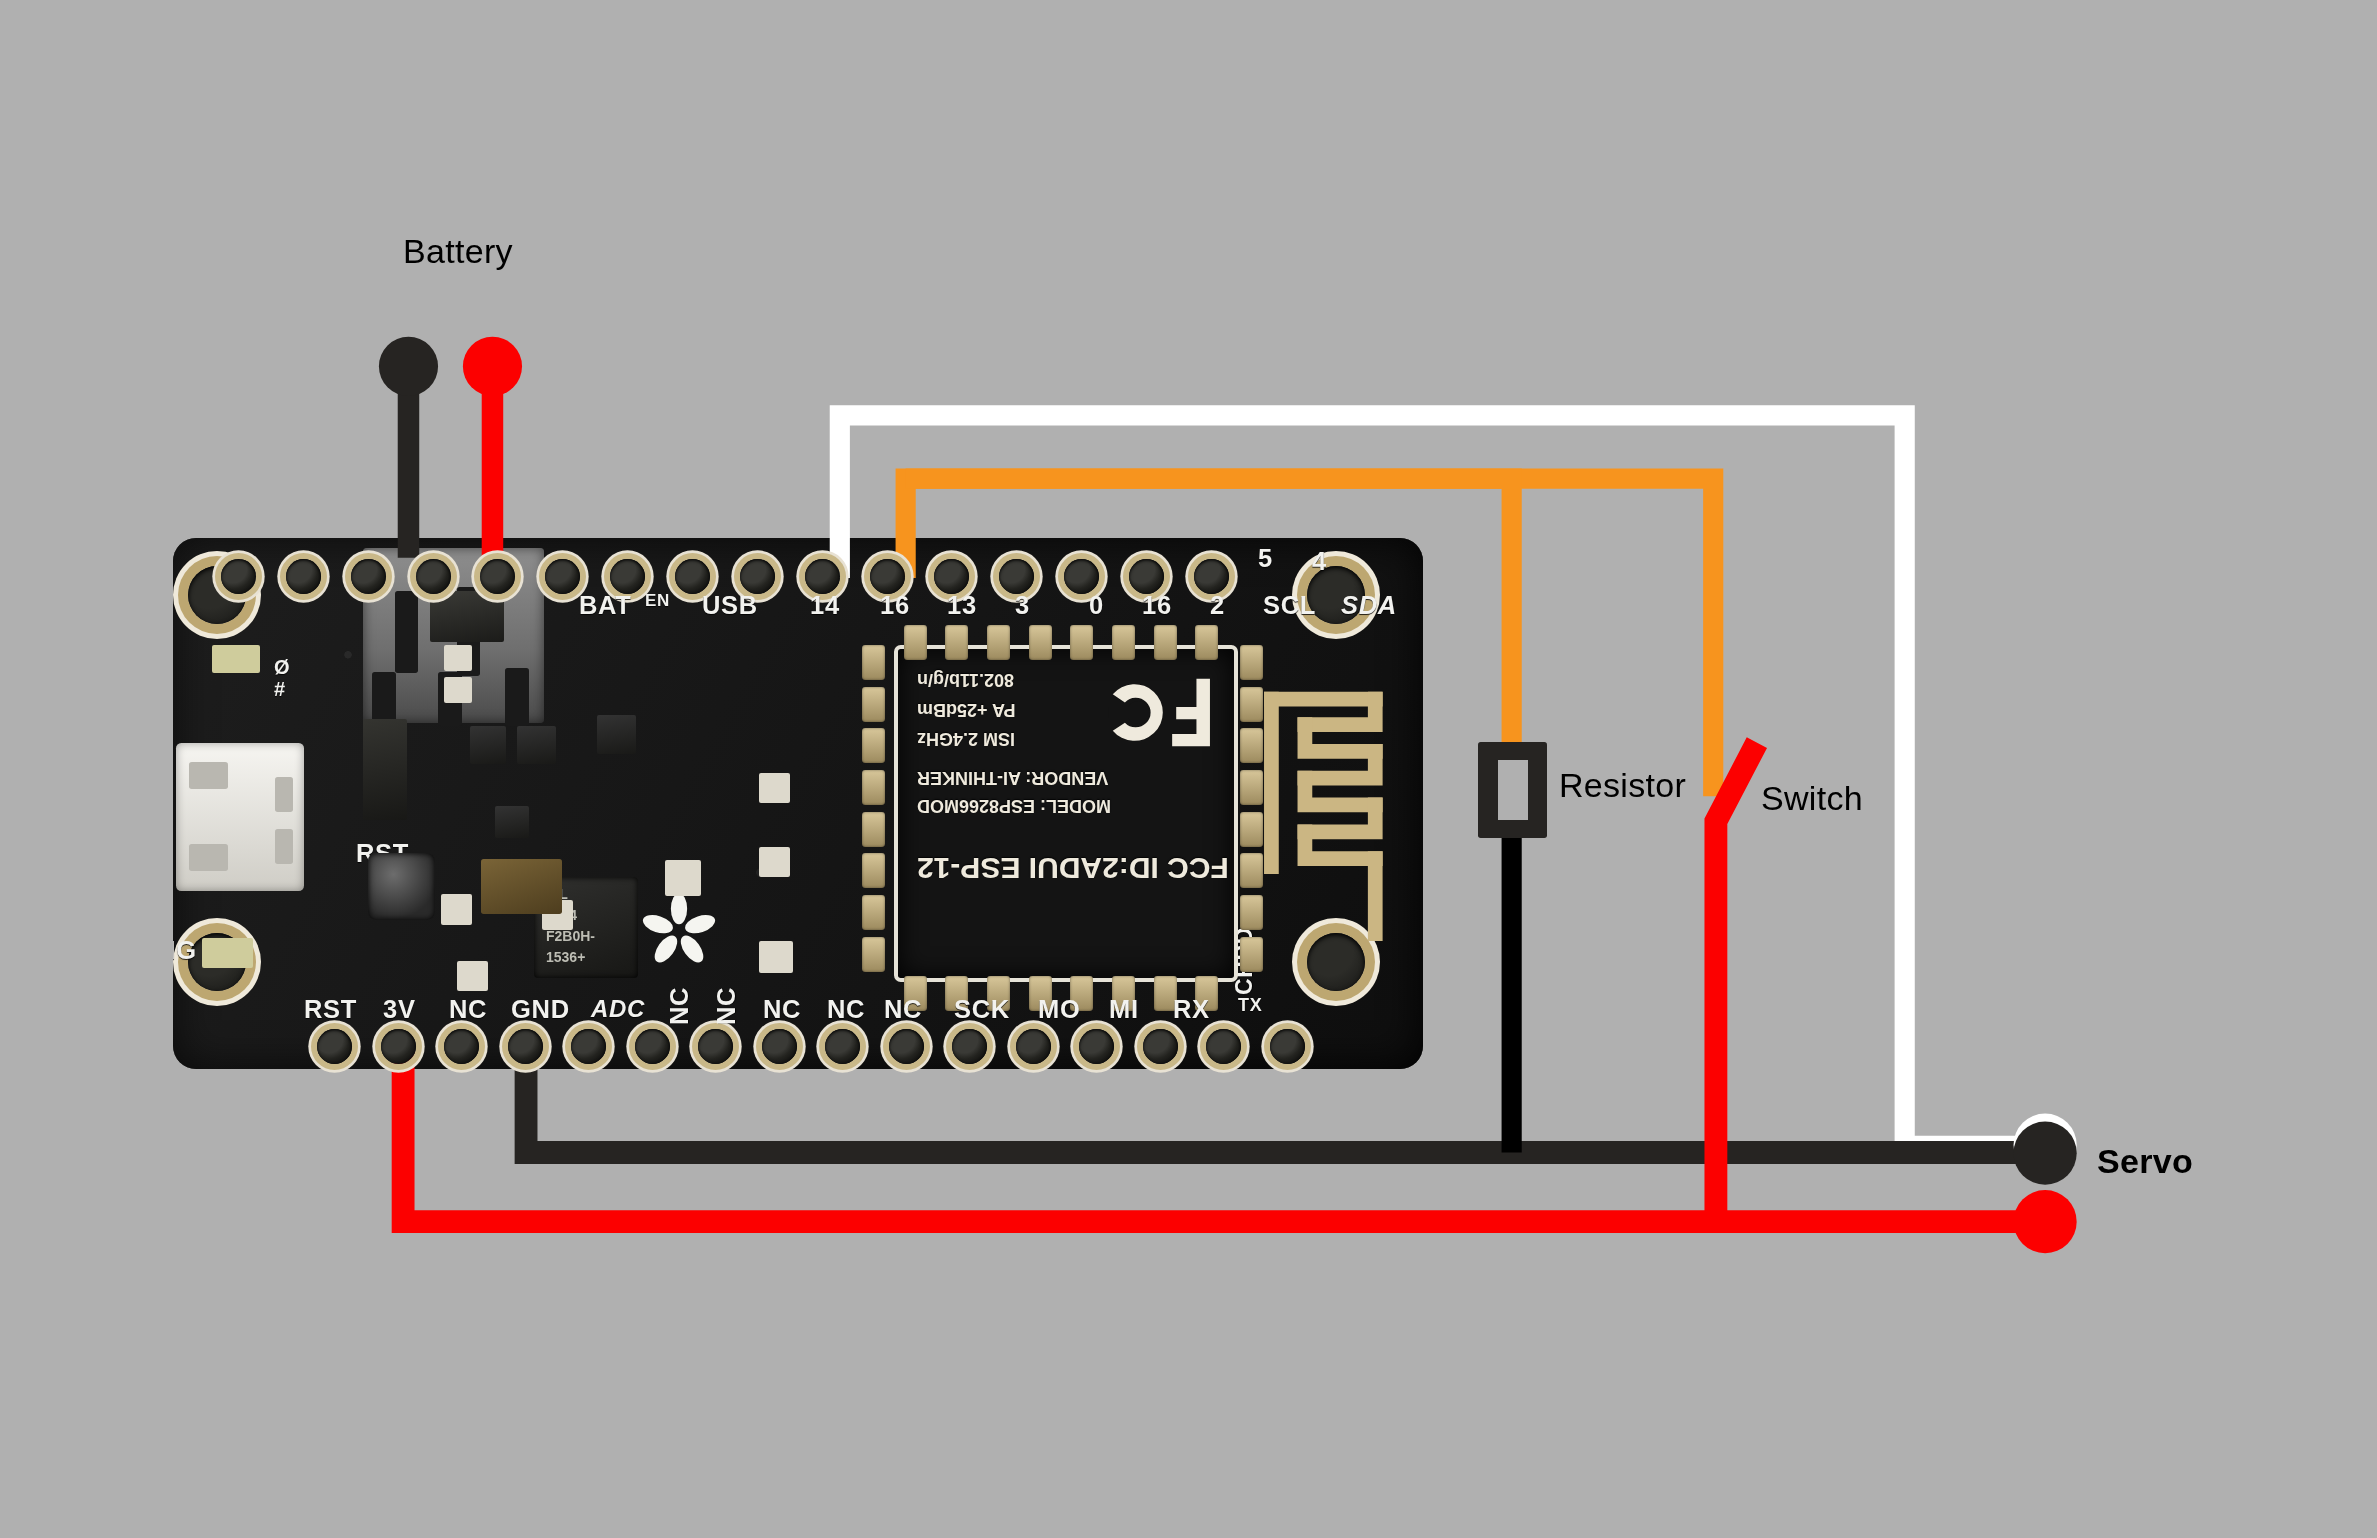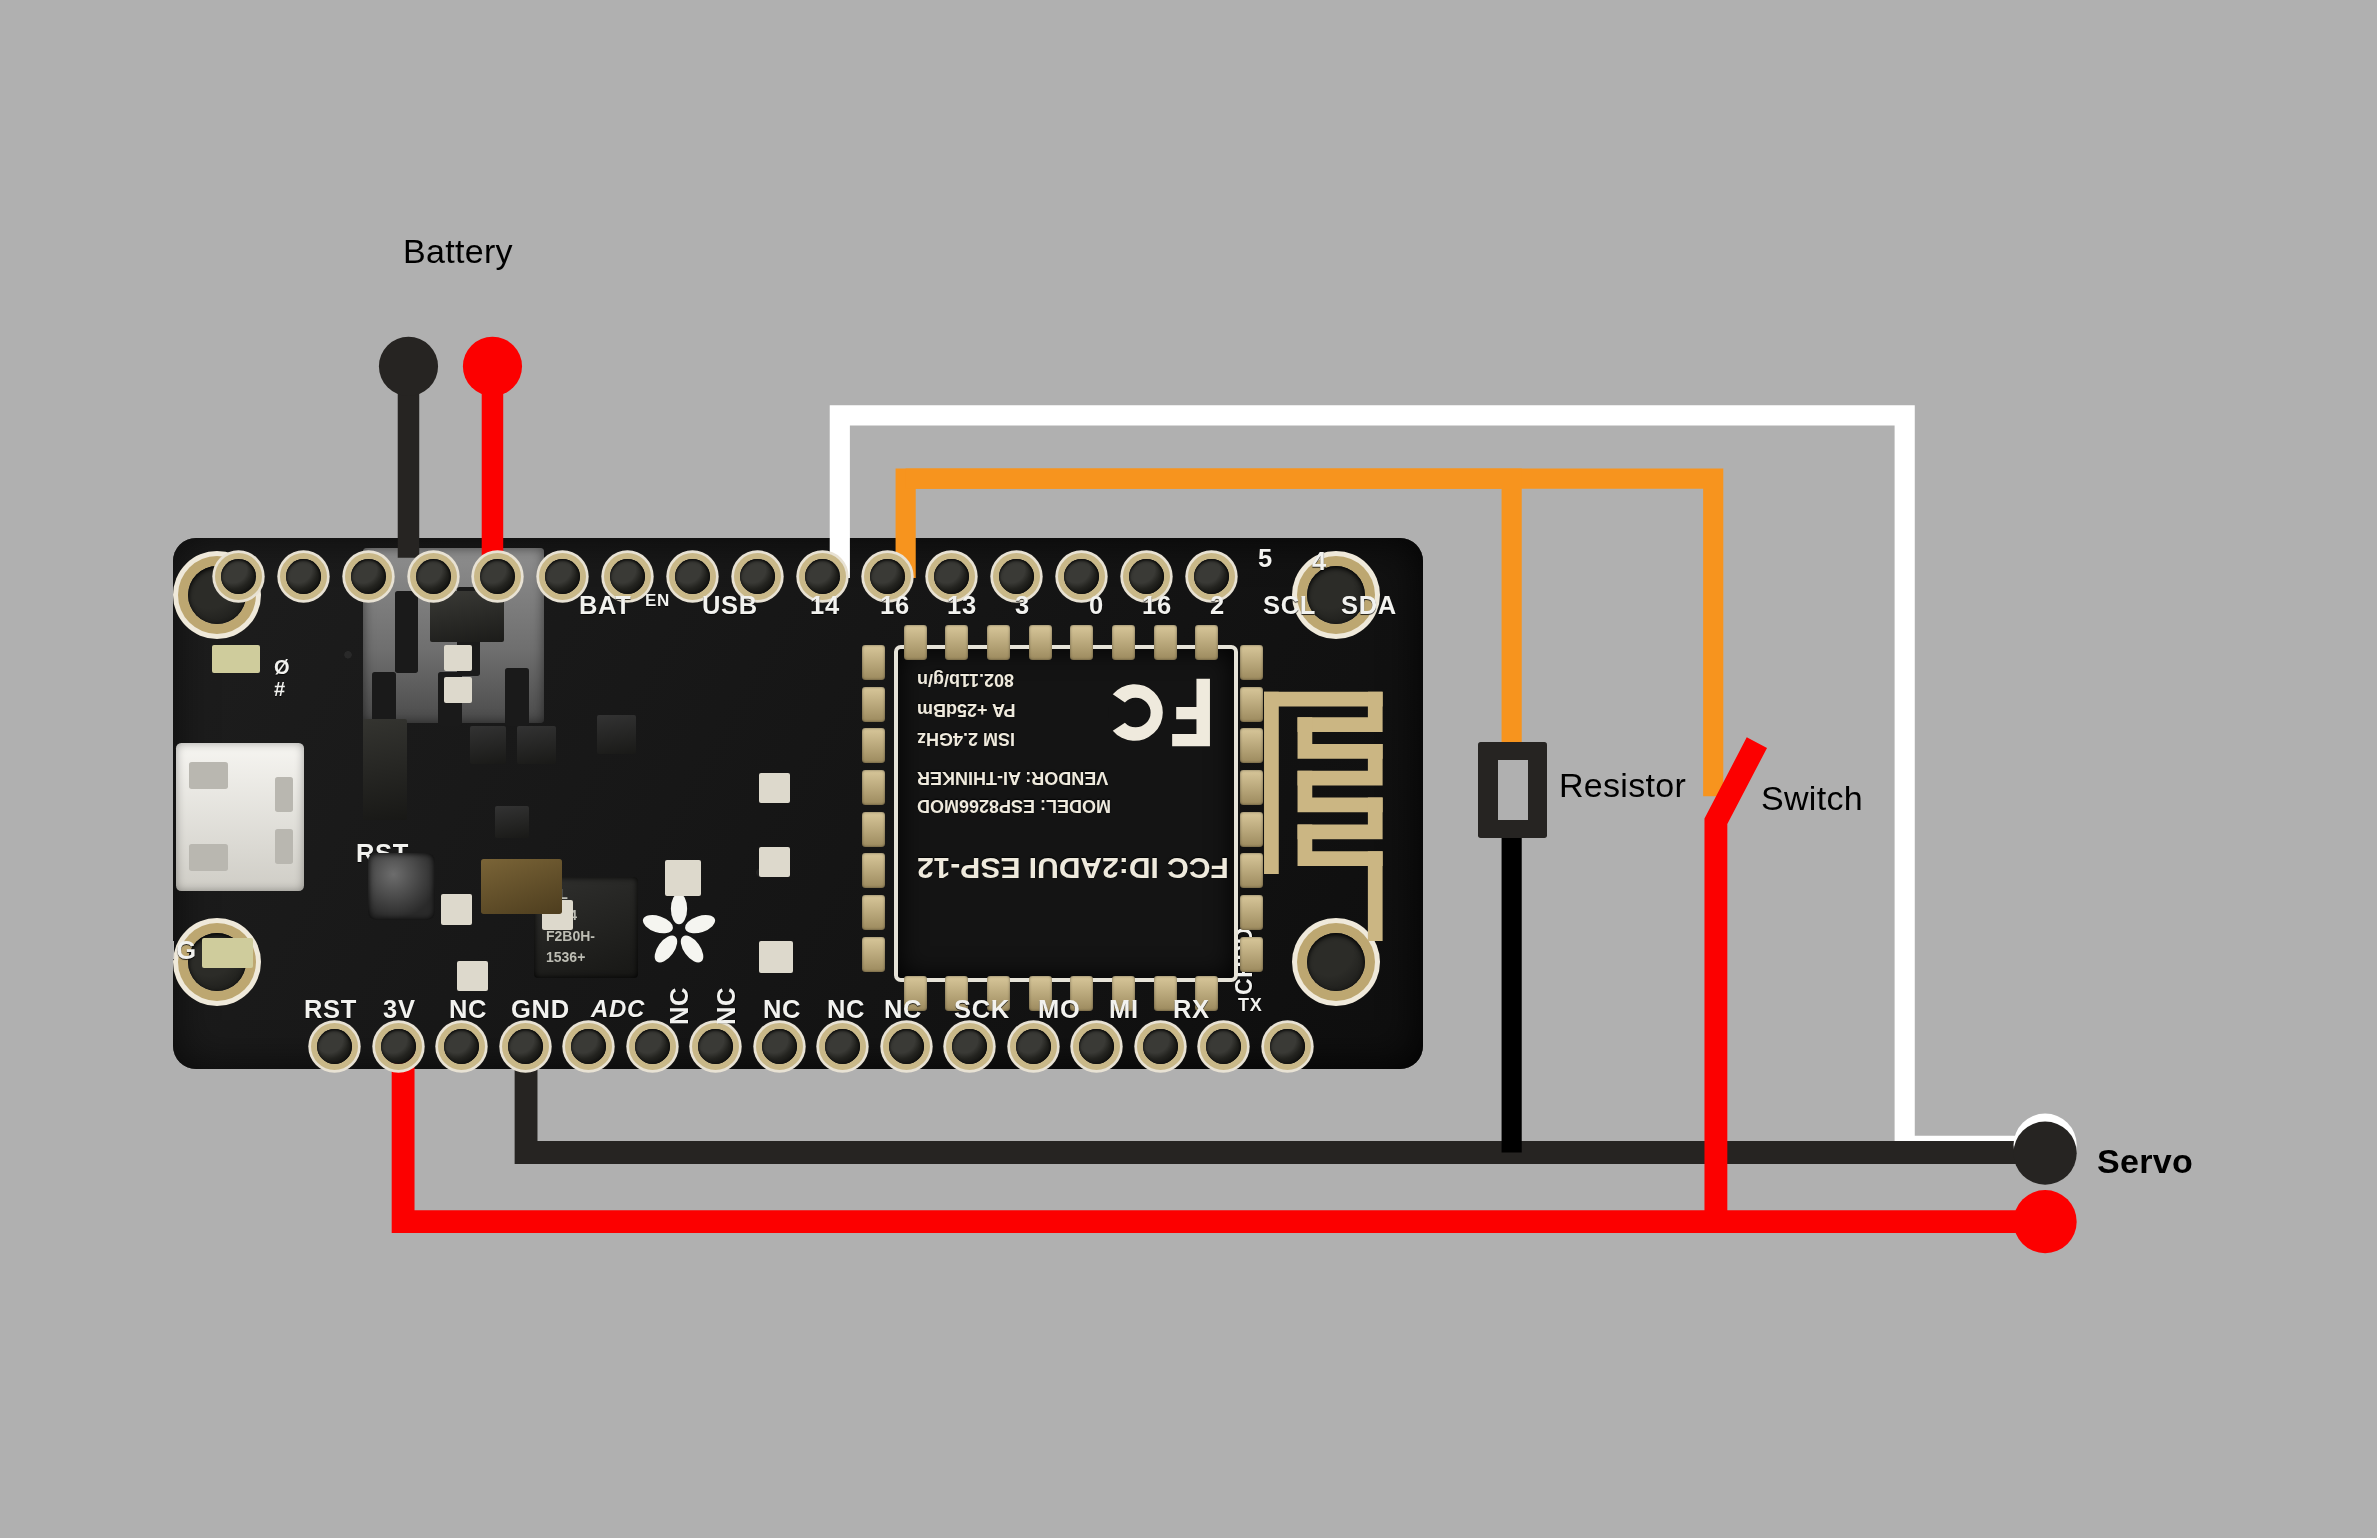--- a/index.html
+++ b/index.html
@@ -307,21 +307,21 @@
     <div class="silk" style="left: 645px; top: 591px; font-size: 17px;">EN</div>
     <div class="silk" style="left: 702px; top: 591px; font-size: 25.5px;">USB</div>
     <div class="silk" style="left: 810px; top: 591px; font-size: 25.5px;">14</div>
     <div class="silk" style="left: 880px; top: 591px; font-size: 25.5px;">16</div>
     <div class="silk" style="left: 947px; top: 591px; font-size: 25.5px;">13</div>
     <div class="silk" style="left: 1015px; top: 591px; font-size: 25.5px;">3</div>
     <div class="silk" style="left: 1089px; top: 591px; font-size: 25.5px;">0</div>
     <div class="silk" style="left: 1142px; top: 591px; font-size: 25.5px;">16</div>
     <div class="silk" style="left: 1210px; top: 591px; font-size: 25.5px;">2</div>
     <div class="silk" style="left: 1263px; top: 591px; font-size: 25.5px;">SCL</div>
-    <div class="silk" style="left: 1341px; top: 591px; font-size: 25.5px;">SDA</div>
+    <div class="silk" style="left: 1341px; top: 591px; font-size: 25.5px; font-style: italic;">SDA</div>
     <div class="pad" style="left: 862px; top: 645px;"></div>
     <div class="pad" style="left: 1240px; top: 645px;"></div>
     <div class="pad" style="left: 862px; top: 687px;"></div>
     <div class="pad" style="left: 1240px; top: 687px;"></div>
     <div class="pad" style="left: 862px; top: 728px;"></div>
     <div class="pad" style="left: 1240px; top: 728px;"></div>
     <div class="pad" style="left: 862px; top: 770px;"></div>
     <div class="pad" style="left: 1240px; top: 770px;"></div>
     <div class="pad" style="left: 862px; top: 812px;"></div>
     <div class="pad" style="left: 1240px; top: 812px;"></div>

